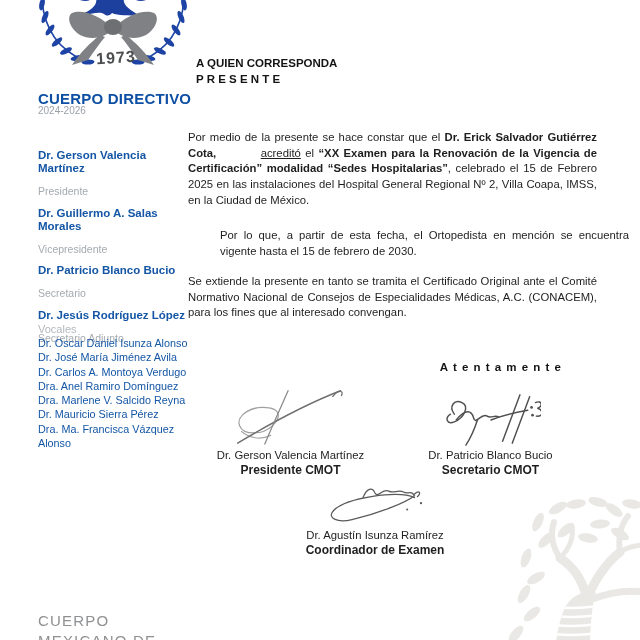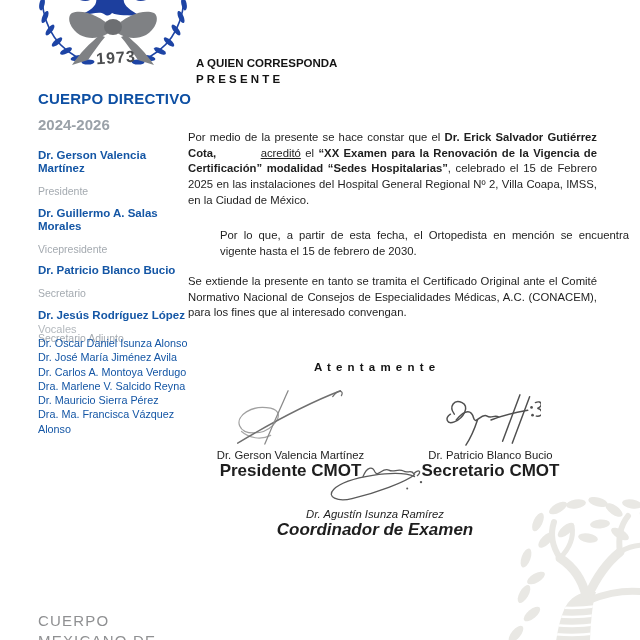--- a/index.html
+++ b/index.html
@@ -9,46 +9,46 @@
     -webkit-font-smoothing:antialiased;
   }
   .abs{position:absolute;}
 
   
   .logo-clip{left:30px;top:0;width:166px;height:76px;overflow:hidden;}
   .logo-clip svg{display:block;margin-top:-99px;}
 
   
   .sb-heading{left:38px;top:90px;font-size:15px;font-weight:bold;color:#0d4fa3;letter-spacing:.2px;}
-  .sb-term{left:38px;top:116px;font-size:15px;color:#9aa1a8;font-weight:bold;}
+  .sb-term{left:38px;top:105px;font-size:10px;color:#9aa1a8;}
   .officers{left:38px;top:149px;width:150px;}
   .officer{margin-bottom:9.5px;}
   .officer .nm{font-size:11.5px;font-weight:bold;color:#1456a5;line-height:13px;}
   .officer .rl{font-size:10.5px;color:#a4aab0;line-height:12px;margin-top:10px;}
   .vocales{left:38px;top:322px;width:158px;}
   .voc-label{font-size:11px;color:#b3b8bd;line-height:14px;}
   .voc-name{font-size:10.8px;font-weight:normal;color:#1456a5;line-height:14.3px;}
 
   
   .salutation{left:196px;top:55px;font-size:11.5px;font-weight:bold;color:#141414;line-height:16px;}
   .para{left:188px;width:409px;font-size:11.3px;color:#1e1e1e;line-height:15.6px;text-align:justify;}
   #p1{top:119px;} #p2{top:217px;margin-left:32px;} #p3{top:263px;}
   .seg-b{font-weight:bold;}
   .seg-u{text-decoration:underline;margin-left:40px;}
-  .closing{left:188px;top:361px;width:374px;text-align:center;
+  .closing{left:188px;top:361px;width:374px;text-align:right;
            font-size:11.5px;font-weight:bold;color:#141414;letter-spacing:1px;}
   .sig-block{position:absolute;text-align:center;}
   #sig-left{left:198px;top:381px;width:185px;}
   #sig-right{left:398px;top:381px;width:185px;}
-  #sig-center{left:188px;top:458px;width:374px;font-style:italic;}
+  #sig-center{left:188px;top:479px;width:374px;}
   .sig-art{display:flex;align-items:flex-end;justify-content:center;}
   #sig-left .sig-art,#sig-right .sig-art{height:66px;}
   #sig-center .sig-art{height:48px;}
   .sig-name{font-size:11.3px;color:#1e1e1e;line-height:15px;margin-top:1px;}
-  .sig-title{font-size:17px;font-weight:bold;color:#1e1e1e;line-height:15px;}
+  .sig-title{font-size:12px;font-weight:bold;color:#1e1e1e;line-height:15px;}
 
   
   .org-footer{left:38px;top:611px;font-size:15px;color:#8f9092;letter-spacing:1.2px;line-height:19.5px;}
 
   
   .watermark{left:502px;top:494px;width:170px;height:200px;pointer-events:none;}
 </style>
 </head>
 <body>
 
@@ -113,20 +113,21 @@
     <div class="nm">Dr. Jesús Rodríguez López</div>
     <div class="rl">Secretario Adjunto</div>
   </div>
 </div>
 
 <div class="abs vocales">
   <div class="voc-label">Vocales</div>
   <div class="voc-name">Dr. Oscar Daniel Isunza Alonso</div>
   <div class="voc-name">Dr. José María Jiménez Avila</div>
   <div class="voc-name">Dr. Carlos A. Montoya Verdugo</div>
+  <div class="voc-name">Dra. Anel Ramiro Domínguez</div>
   <div class="voc-name">Dra. Marlene V. Salcido Reyna</div>
   <div class="voc-name">Dr. Mauricio Sierra Pérez</div>
   <div class="voc-name">Dra. Ma. Francisca Vázquez Alonso</div>
 </div>
 
 <div class="abs salutation">
   <div>A QUIEN CORRESPONDA</div>
   <div>P R E S E N T E</div>
 </div>
 

